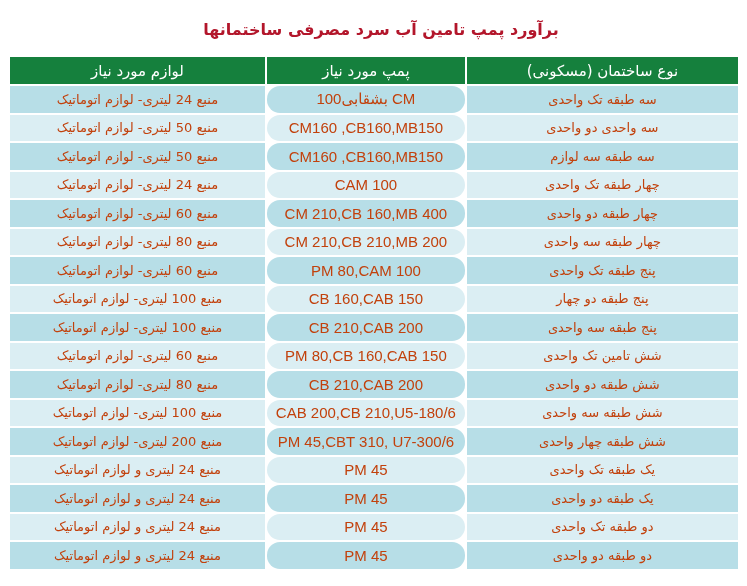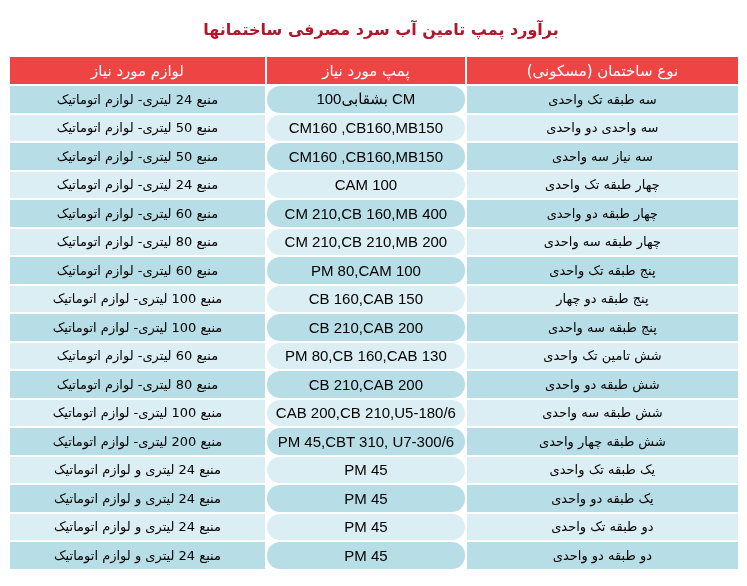--- a/index.html
+++ b/index.html
@@ -7,26 +7,26 @@
   .title {
     position: absolute; top: 20px; left: 0; width: 762px; text-align: center;
     direction: rtl; color: #b3162b; font-weight: bold; font-size: 16px;
     font-family: "DejaVu Sans", sans-serif;
   }
   table.pump-table {
     position: absolute; top: 55px; left: 8px; width: 732px;
     border-collapse: separate; border-spacing: 2px; direction: rtl;
   }
   .pump-table th {
-    background: #ef4444; color: #ffffff; font-weight: normal;
+    background: #15803d; color: #ffffff; font-weight: normal;
     font-size: 15px; height: 27px; padding: 0; text-align: center;
     font-family: "DejaVu Sans", sans-serif;
   }
   .pump-table td {
-    height: 26.5px; padding: 0; text-align: center; color: #000000;
+    height: 26.5px; padding: 0; text-align: center; color: #c2410c;
     font-size: 13px; font-family: "DejaVu Sans", sans-serif;
   }
   .pump-table tbody tr:nth-child(odd) td { background: #b7dee7; }
   .pump-table tbody tr:nth-child(even) td { background: #dbeef3; }
   .pump-table td.col-pump { font-family: "Liberation Sans", sans-serif; font-size: 15px; border-radius: 13px; }
   .pump-table td.col-acc { font-size: 13px; }
   .col-type { width: 280px; }
   .col-pump { width: 202px; }
   .col-acc { width: 264px; }
 </style>
@@ -48,21 +48,21 @@
       <td class="col-type">سه طبقه تک واحدی</td>
       <td class="col-pump" dir="ltr">100بشقابی CM</td>
       <td class="col-acc">منبع 24 لیتری- لوازم اتوماتیک</td>
     </tr>
     <tr>
       <td class="col-type">سه واحدی دو واحدی</td>
       <td class="col-pump" dir="ltr">CM160 ,CB160,MB150</td>
       <td class="col-acc">منبع 50 لیتری- لوازم اتوماتیک</td>
     </tr>
     <tr>
-      <td class="col-type">سه نیاز سه واحدی</td>
+      <td class="col-type">سه طبقه سه لوازم</td>
       <td class="col-pump" dir="ltr">CM160 ,CB160,MB150</td>
       <td class="col-acc">منبع 50 لیتری- لوازم اتوماتیک</td>
     </tr>
     <tr>
       <td class="col-type">چهار طبقه تک واحدی</td>
       <td class="col-pump" dir="ltr">CAM 100</td>
       <td class="col-acc">منبع 24 لیتری- لوازم اتوماتیک</td>
     </tr>
     <tr>
       <td class="col-type">چهار طبقه دو واحدی</td>
@@ -84,21 +84,21 @@
       <td class="col-pump" dir="ltr">CB 160,CAB 150</td>
       <td class="col-acc">منبع 100 لیتری- لوازم اتوماتیک</td>
     </tr>
     <tr>
       <td class="col-type">پنج طبقه سه واحدی</td>
       <td class="col-pump" dir="ltr">CB 210,CAB 200</td>
       <td class="col-acc">منبع 100 لیتری- لوازم اتوماتیک</td>
     </tr>
     <tr>
       <td class="col-type">شش تامین تک واحدی</td>
-      <td class="col-pump" dir="ltr">PM 80,CB 160,CAB 130</td>
+      <td class="col-pump" dir="ltr">PM 80,CB 160,CAB 150</td>
       <td class="col-acc">منبع 60 لیتری- لوازم اتوماتیک</td>
     </tr>
     <tr>
       <td class="col-type">شش طبقه دو واحدی</td>
       <td class="col-pump" dir="ltr">CB 210,CAB 200</td>
       <td class="col-acc">منبع 80 لیتری- لوازم اتوماتیک</td>
     </tr>
     <tr>
       <td class="col-type">شش طبقه سه واحدی</td>
       <td class="col-pump" dir="ltr">CAB 200,CB 210,U5-180/6</td>

